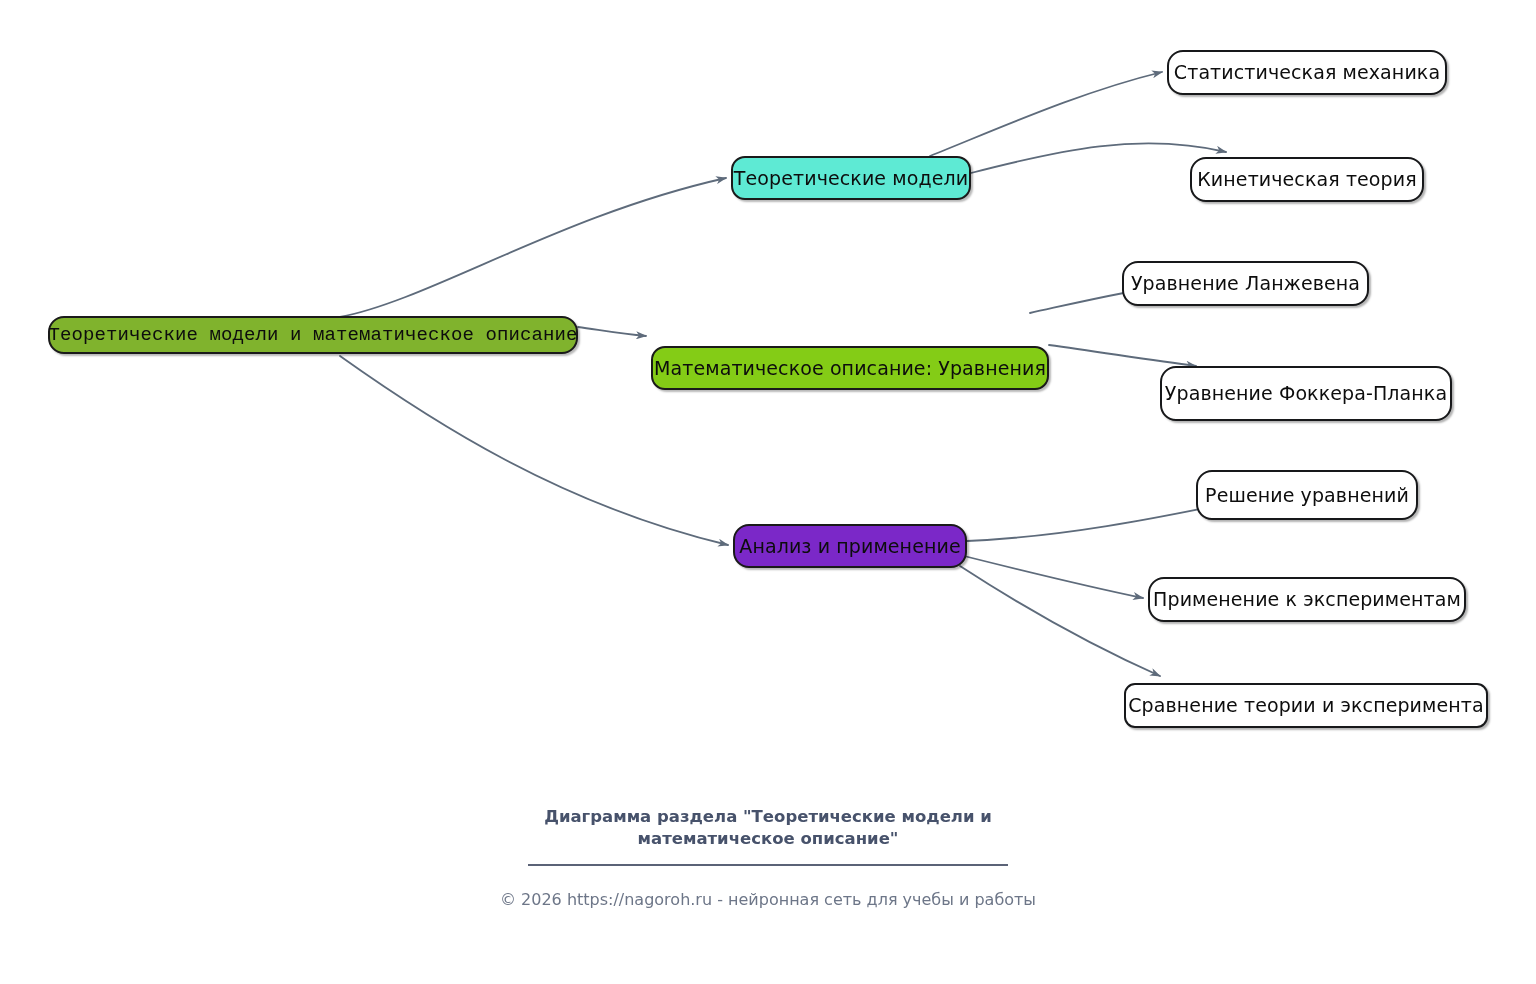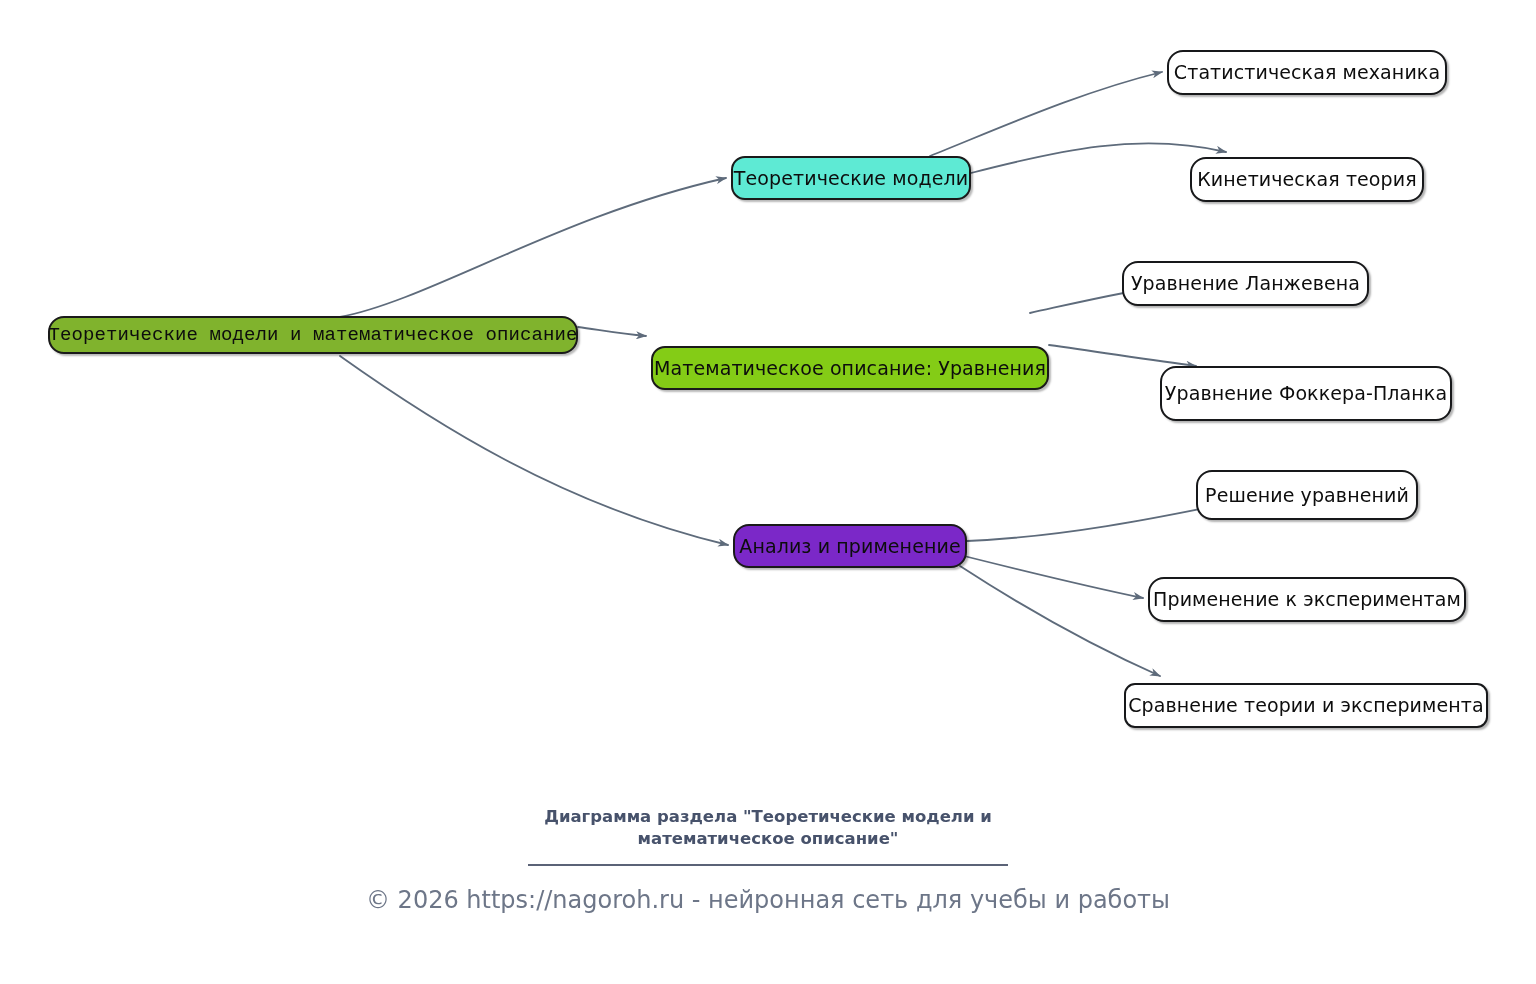--- a/index.html
+++ b/index.html
@@ -74,21 +74,21 @@
   }
   .caption-rule {
     width: 480px;
     height: 0;
     margin: 14px auto 0 auto;
     border-top: 2px solid #5b6377;
   }
   .caption-footer {
     margin-top: 22px;
     color: #6d7688;
-    font-size: 24px;
+    font-size: 16px;
     line-height: 24px;
   }
 </style>
 </head>
 <body>
 
 <div id="canvas">
 
   <svg id="edge-layer" viewBox="0 0 1536 984" xmlns="http://www.w3.org/2000/svg">
     <defs>

